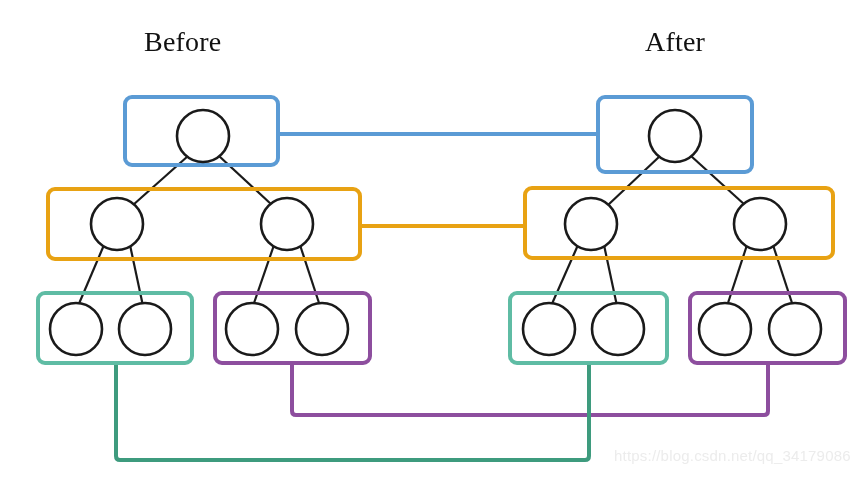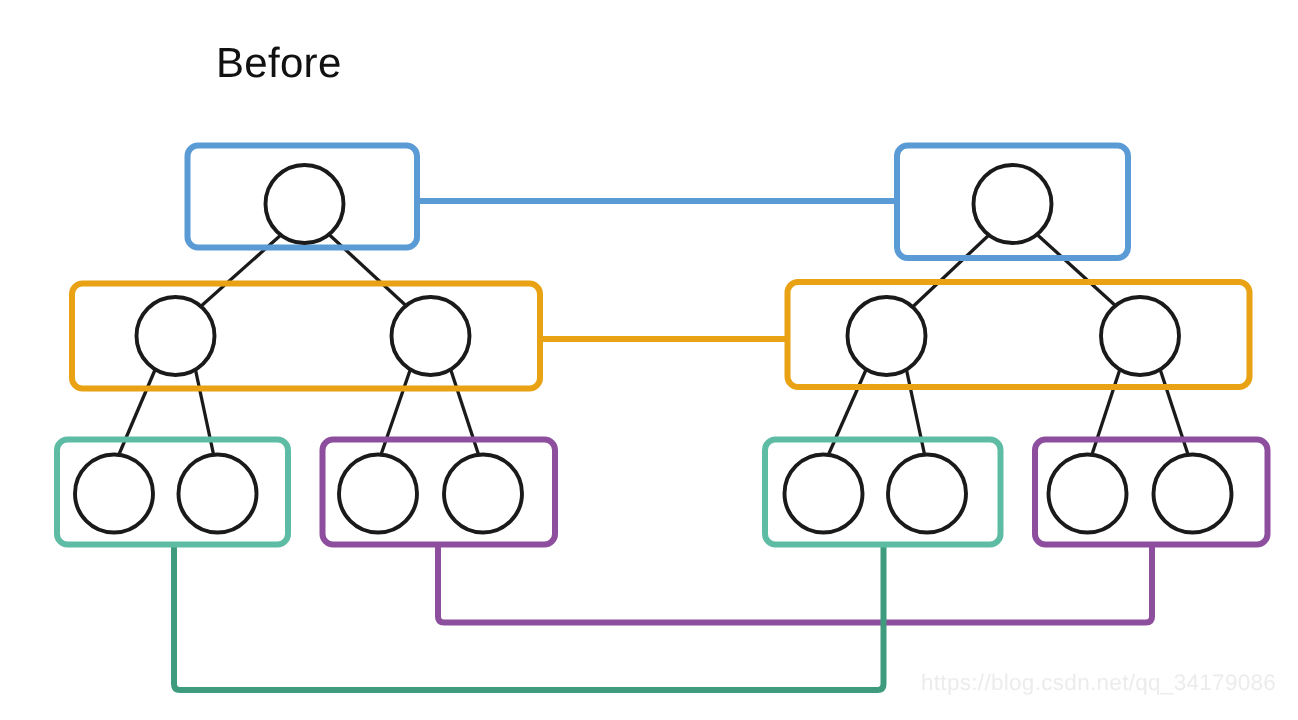--- a/index.html
+++ b/index.html
@@ -1,21 +1,21 @@
 <!DOCTYPE html>
 <html><head>
 <meta charset="utf-8">
 <style>
   html,body{margin:0;padding:0;background:#ffffff;}
   body{width:865px;height:480px;overflow:hidden;
        font-family:"Liberation Sans","DejaVu Sans",sans-serif;}
   #stage{position:relative;width:865px;height:480px;background:#fff;}
   svg{position:absolute;top:0;left:0;width:865px;height:480px;}
   .ttl{position:absolute;font-size:28px;color:#111111;
-       white-space:nowrap;letter-spacing:0.2px;}
+       white-space:nowrap;letter-spacing:0.2px;font-family:Liberation Serif, serif;}
   #title-before{left:144px;top:26px;}
   #title-after{left:645px;top:26px;}
   #watermark{position:absolute;left:614px;top:447px;font-size:15px;
              color:#ececec;white-space:nowrap;letter-spacing:0.2px;}
 </style>
 </head>
 <body>
 
 <div id="stage">
 
@@ -73,16 +73,17 @@
       <circle cx="760" cy="224" r="26"></circle>
       <circle cx="549" cy="329" r="26"></circle>
       <circle cx="618" cy="329" r="26"></circle>
       <circle cx="725" cy="329" r="26"></circle>
       <circle cx="795" cy="329" r="26"></circle>
     </g>
 
   </svg>
 
   <div class="ttl" id="title-before">Before</div>
+  <div class="ttl" id="title-after">After</div>
 
   <div id="watermark">https://blog.csdn.net/qq_34179086</div>
 
 </div>
 
 </body></html>

